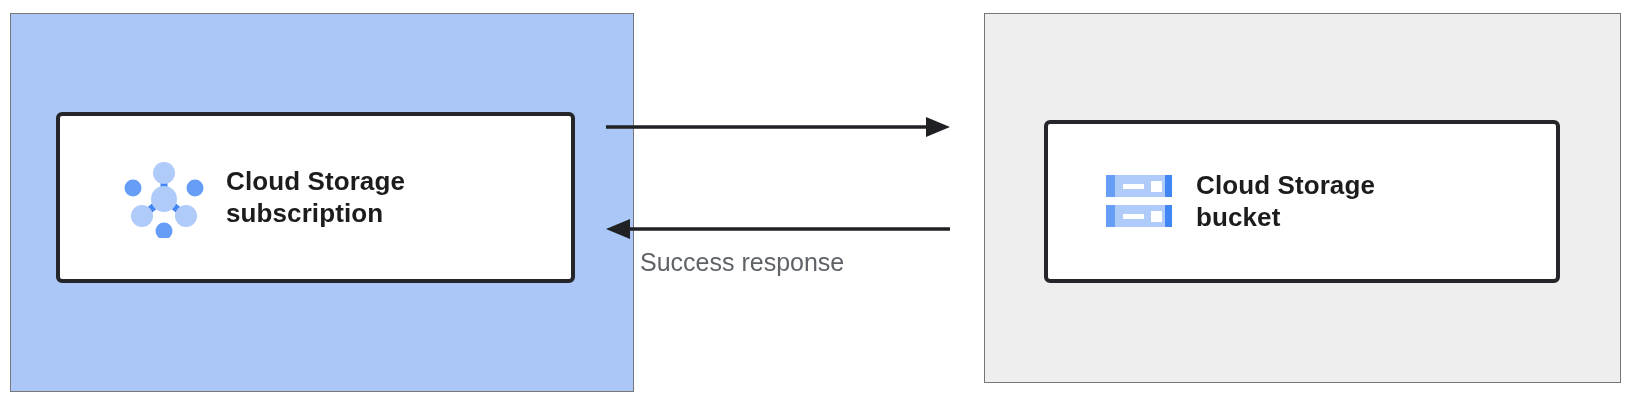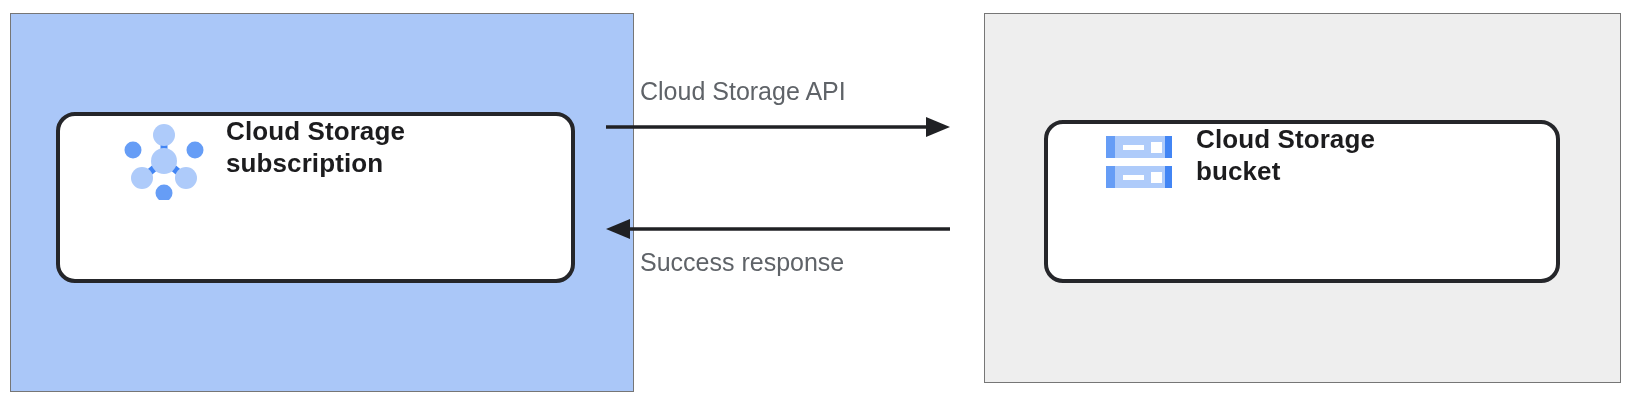--- a/index.html
+++ b/index.html
@@ -38,22 +38,23 @@
     height: 370px;
     background: #eeeeee;
   }
 
   
   .card {
     position: absolute;
     box-sizing: border-box;
     background: #ffffff;
     border: 4px solid #25262a;
-    border-radius: 19px;
+    border-radius: 6px;
     display: flex;
+    align-items: center;
     overflow: hidden;
   }
   #card-subscription {
     left: 56px;
     top: 112px;
     width: 519px;
     height: 171px;
     padding-left: 62px;
   }
   #card-bucket {
@@ -163,21 +164,20 @@
     <span class="card-label">Cloud Storage
 bucket</span>
   </div>
 
   <div class="connector" id="connector-request">
     <svg width="344" height="34" viewBox="0 0 344 34" aria-hidden="true">
       <line x1="0" y1="17" x2="326" y2="17" stroke="#202124" stroke-width="3.4"></line>
       <polygon points="344,17 320,7 320,27" fill="#202124"></polygon>
     </svg>
   </div>
-  <div class="edge-label" id="label-request">Cloud Storage API</div>
 
   <div class="connector" id="connector-response">
     <svg width="344" height="34" viewBox="0 0 344 34" aria-hidden="true">
       <line x1="18" y1="17" x2="344" y2="17" stroke="#202124" stroke-width="3.4"></line>
       <polygon points="0,17 24,7 24,27" fill="#202124"></polygon>
     </svg>
   </div>
   <div class="edge-label" id="label-response">Success response</div>
 
 </div>

